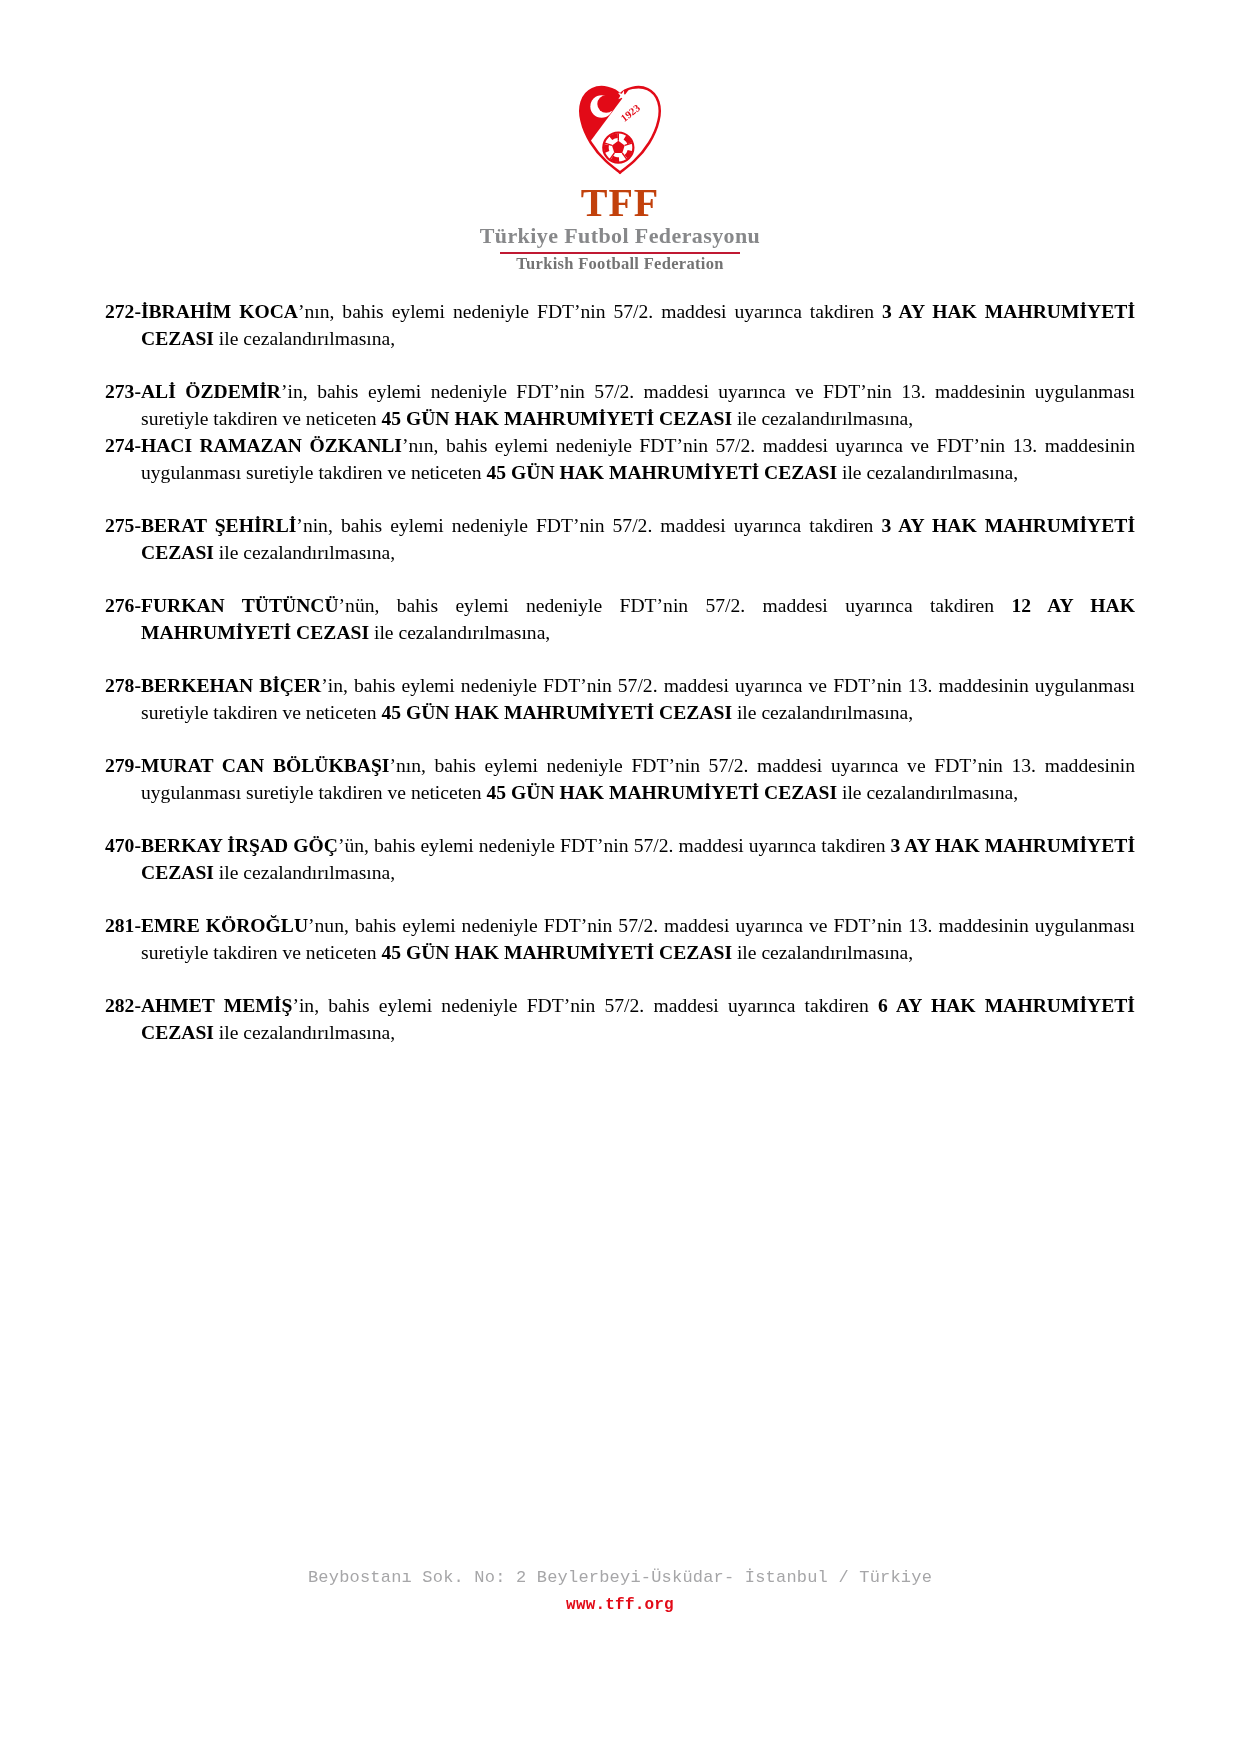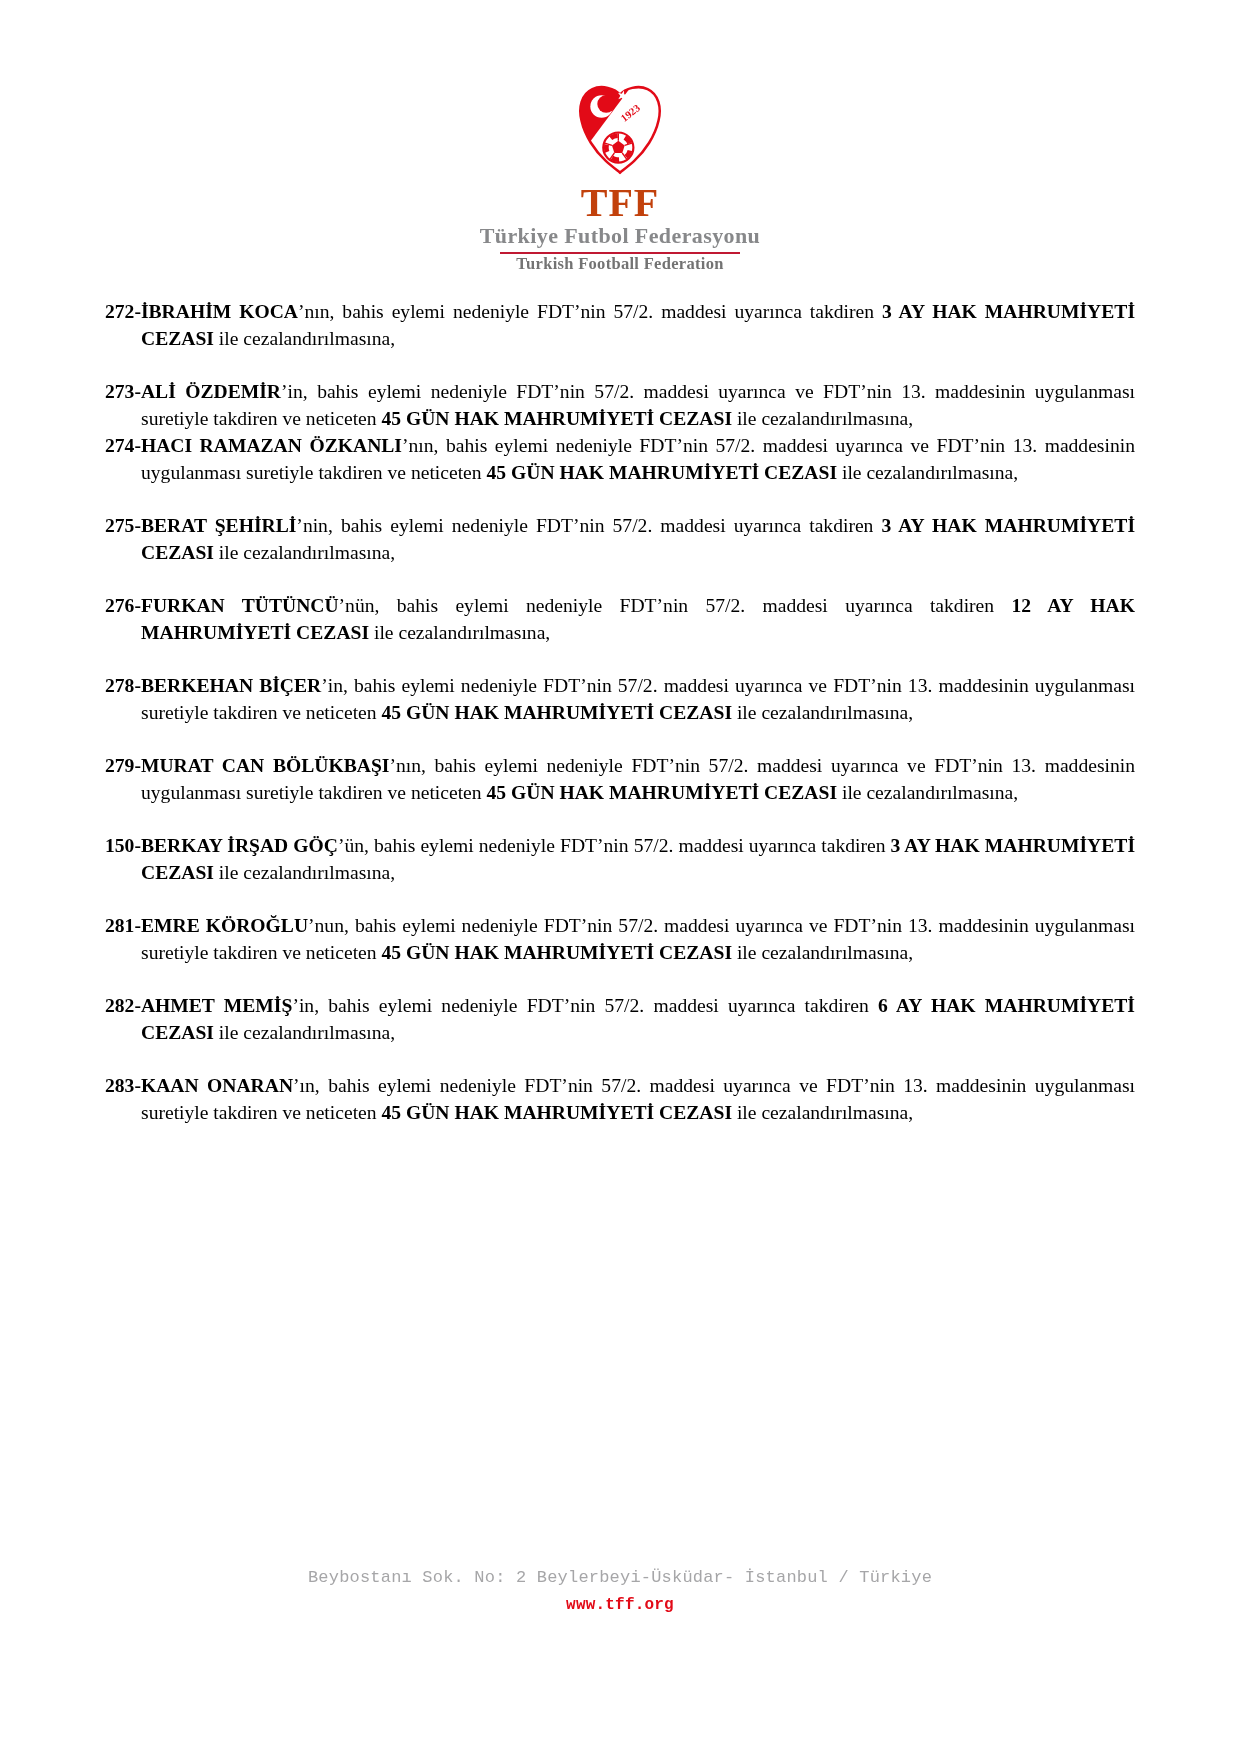--- a/index.html
+++ b/index.html
@@ -122,24 +122,23 @@
   </div>
 
   <div class="content">
       <p class="item"><b>272-İBRAHİM KOCA</b><span>’nın, bahis eylemi nedeniyle FDT’nin 57/2. maddesi uyarınca takdiren </span><b>3 AY HAK MAHRUMİYETİ CEZASI</b><span> ile cezalandırılmasına,</span></p>
       <p class="item"><b>273-ALİ ÖZDEMİR</b><span>’in, bahis eylemi nedeniyle FDT’nin 57/2. maddesi uyarınca ve FDT’nin 13. maddesinin uygulanması suretiyle takdiren ve neticeten </span><b>45 GÜN HAK MAHRUMİYETİ CEZASI</b><span> ile cezalandırılmasına,</span></p>
       <p class="item no-gap"><b>274-HACI RAMAZAN ÖZKANLI</b><span>’nın, bahis eylemi nedeniyle FDT’nin 57/2. maddesi uyarınca ve FDT’nin 13. maddesinin uygulanması suretiyle takdiren ve neticeten </span><b>45 GÜN HAK MAHRUMİYETİ CEZASI</b><span> ile cezalandırılmasına,</span></p>
       <p class="item"><b>275-BERAT ŞEHİRLİ</b><span>’nin, bahis eylemi nedeniyle FDT’nin 57/2. maddesi uyarınca takdiren </span><b>3 AY HAK MAHRUMİYETİ CEZASI</b><span> ile cezalandırılmasına,</span></p>
       <p class="item"><b>276-FURKAN TÜTÜNCÜ</b><span>’nün, bahis eylemi nedeniyle FDT’nin 57/2. maddesi uyarınca takdiren </span><b>12 AY HAK MAHRUMİYETİ CEZASI</b><span> ile cezalandırılmasına,</span></p>
       <p class="item"><b>278-BERKEHAN BİÇER</b><span>’in, bahis eylemi nedeniyle FDT’nin 57/2. maddesi uyarınca ve FDT’nin 13. maddesinin uygulanması suretiyle takdiren ve neticeten </span><b>45 GÜN HAK MAHRUMİYETİ CEZASI</b><span> ile cezalandırılmasına,</span></p>
       <p class="item"><b>279-MURAT CAN BÖLÜKBAŞI</b><span>’nın, bahis eylemi nedeniyle FDT’nin 57/2. maddesi uyarınca ve FDT’nin 13. maddesinin uygulanması suretiyle takdiren ve neticeten </span><b>45 GÜN HAK MAHRUMİYETİ CEZASI</b><span> ile cezalandırılmasına,</span></p>
-      <p class="item"><b>150-BERKAY İRŞAD GÖÇ</b><span>’ün, bahis eylemi nedeniyle FDT’nin 57/2. maddesi uyarınca takdiren </span><b>3 AY HAK MAHRUMİYETİ CEZASI</b><span> ile cezalandırılmasına,</span></p>
+      <p class="item"><b>470-BERKAY İRŞAD GÖÇ</b><span>’ün, bahis eylemi nedeniyle FDT’nin 57/2. maddesi uyarınca takdiren </span><b>3 AY HAK MAHRUMİYETİ CEZASI</b><span> ile cezalandırılmasına,</span></p>
       <p class="item"><b>281-EMRE KÖROĞLU</b><span>’nun, bahis eylemi nedeniyle FDT’nin 57/2. maddesi uyarınca ve FDT’nin 13. maddesinin uygulanması suretiyle takdiren ve neticeten </span><b>45 GÜN HAK MAHRUMİYETİ CEZASI</b><span> ile cezalandırılmasına,</span></p>
       <p class="item"><b>282-AHMET MEMİŞ</b><span>’in, bahis eylemi nedeniyle FDT’nin 57/2. maddesi uyarınca takdiren </span><b>6 AY HAK MAHRUMİYETİ CEZASI</b><span> ile cezalandırılmasına,</span></p>
-      <p class="item"><b>283-KAAN ONARAN</b><span>’ın, bahis eylemi nedeniyle FDT’nin 57/2. maddesi uyarınca ve FDT’nin 13. maddesinin uygulanması suretiyle takdiren ve neticeten </span><b>45 GÜN HAK MAHRUMİYETİ CEZASI</b><span> ile cezalandırılmasına,</span></p>
     </div>
 
   <div class="footer">
     <div>Beybostanı Sok. No: 2 Beylerbeyi-Üsküdar- İstanbul / Türkiye</div>
     <a class="website" href="#">www.tff.org</a>
   </div>
 
 </div>
 
 </body></html>

